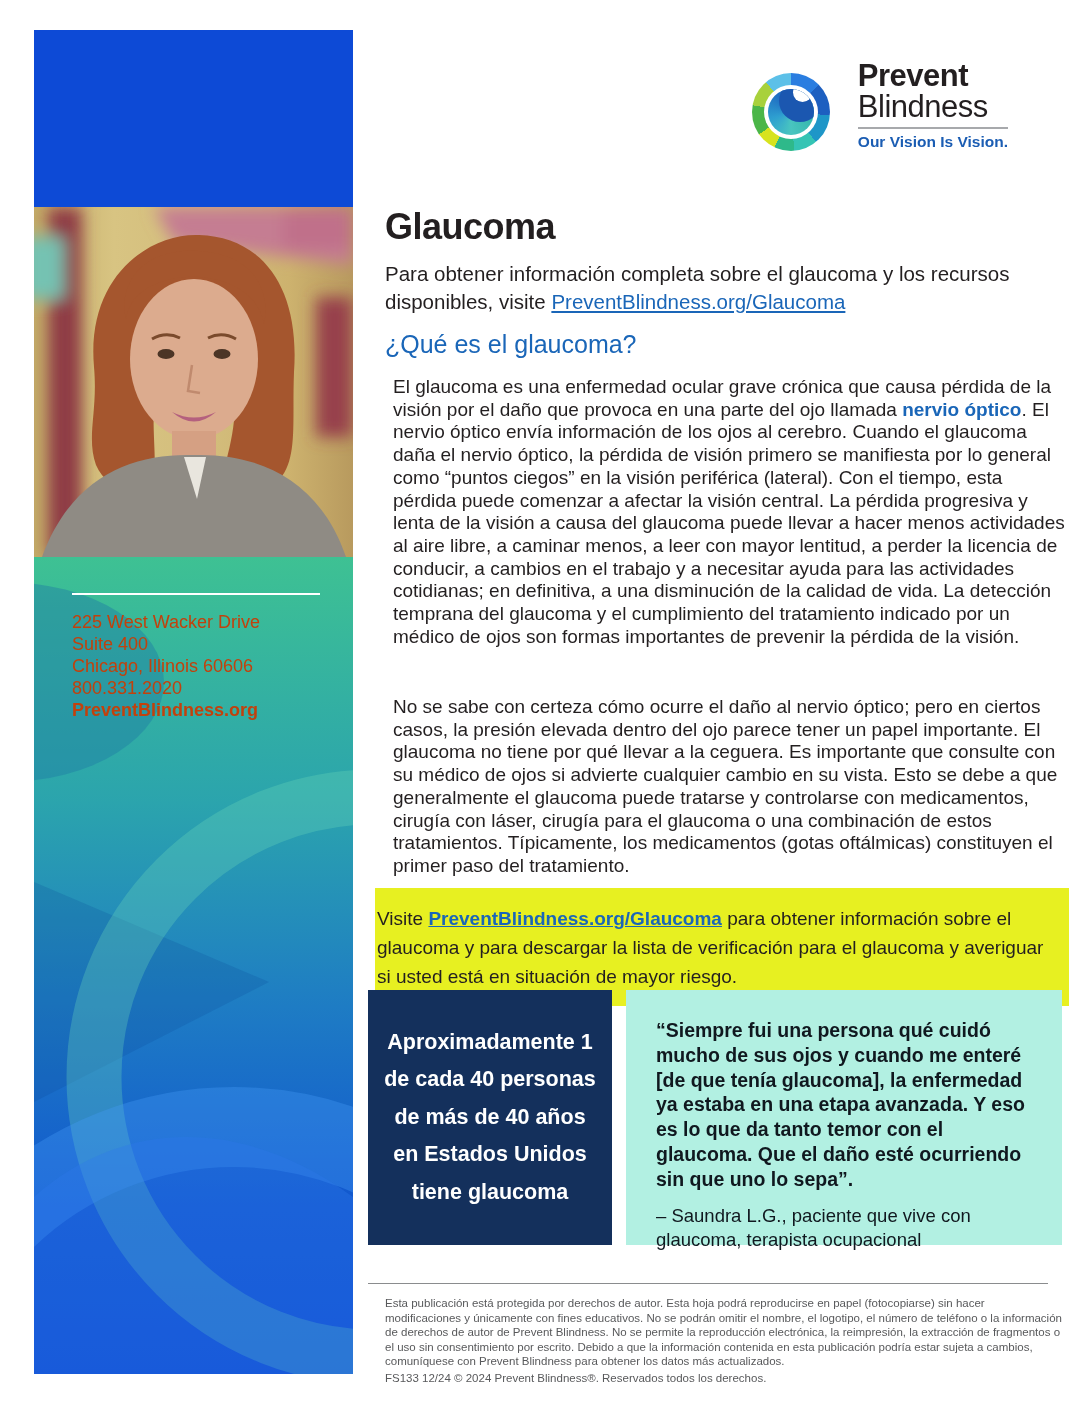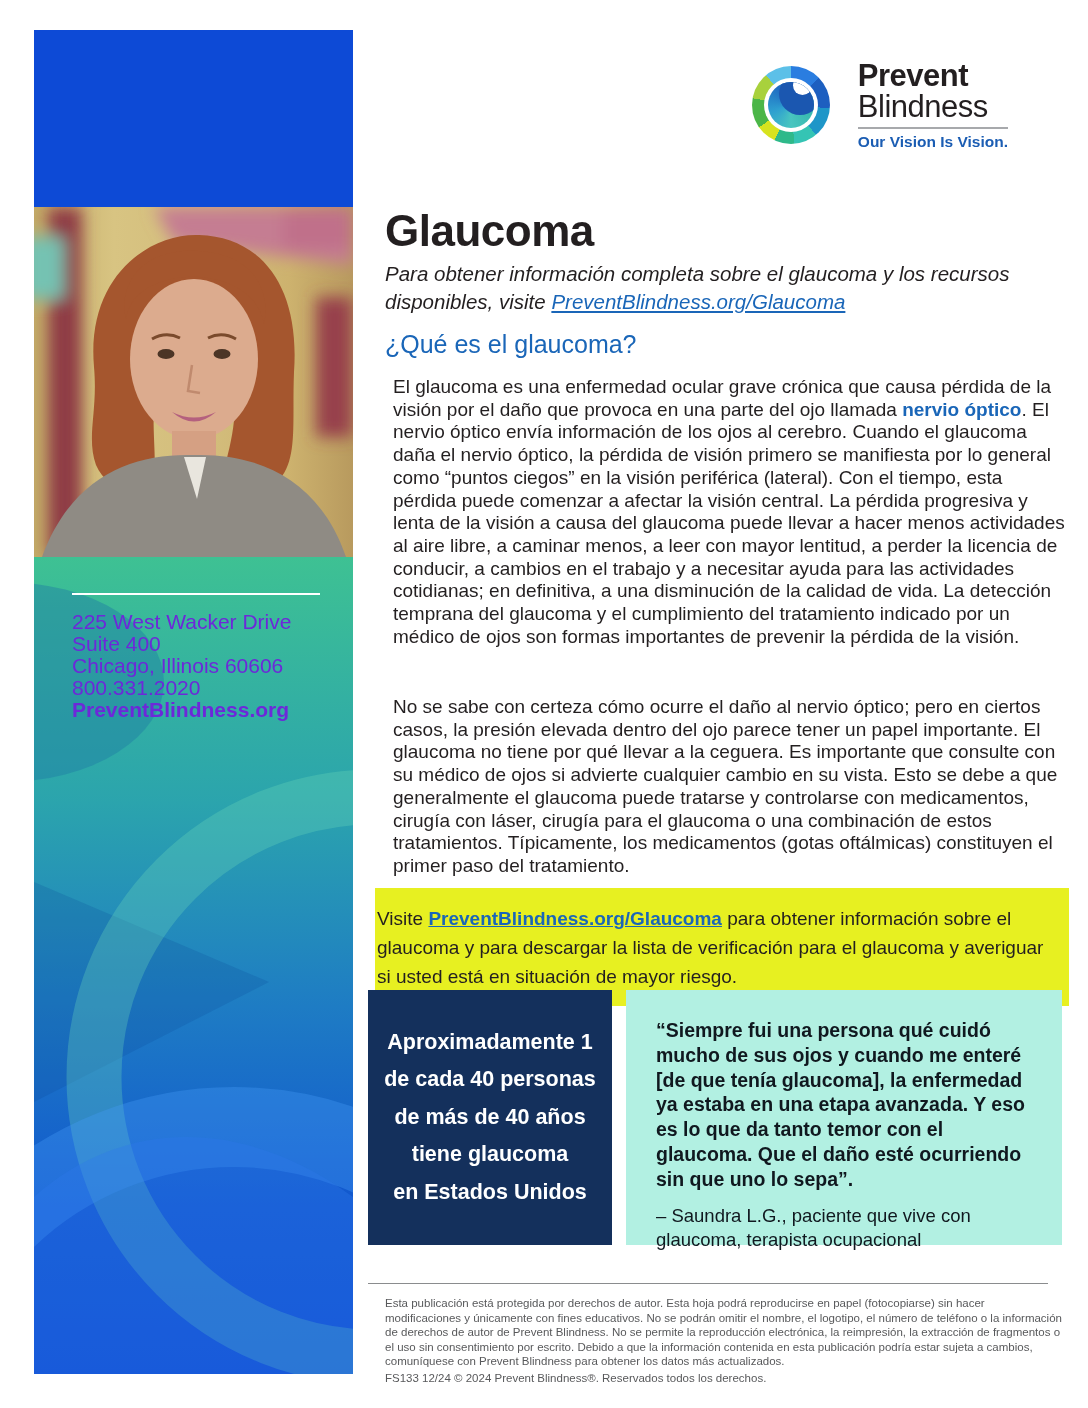--- a/index.html
+++ b/index.html
@@ -6,47 +6,47 @@
   .page{position:relative;width:1088px;height:1408px;background:#fff;overflow:hidden;
         font-family:"Liberation Sans",sans-serif;color:#231f20;}
 
   
   .sidebar{position:absolute;left:34px;top:30px;width:319px;height:1344px;}
   .sidebar-top{height:177px;background:#0d4ad6;}
   .sidebar-photo{height:350px;position:relative;overflow:hidden;}
   .sidebar-photo svg{display:block;}
   .sidebar-gradient{height:817px;position:relative;overflow:hidden;}
   .sidebar-gradient svg{position:absolute;left:0;top:0;}
-  .address{position:absolute;left:38px;top:36px;right:10px;color:#6d28d9;
-           font-size:21px;line-height:22px;z-index:2;}
+  .address{position:absolute;left:38px;top:36px;right:10px;color:#c2410c;
+           font-size:18px;line-height:22px;z-index:2;}
   .address-rule{width:248px;height:2px;background:#fff;margin-bottom:16px;}
   .website{font-weight:700;}
 
   
-  .logo{position:absolute;right:80px;top:58px;display:flex;gap:28px;align-items:center;}
+  .logo{position:absolute;right:80px;top:58px;display:flex;gap:28px;align-items:flex-end;}
   .logo-icon{position:relative;width:78px;height:78px;border-radius:50%;flex:0 0 auto;
     background:conic-gradient(from 0deg,
       #2a7de0 0deg 45deg,#1d5fc0 45deg 95deg,#1e96c8 95deg 140deg,
       #35c4b4 140deg 175deg,#2eb98a 175deg 205deg,#d7e31f 205deg 235deg,
       #4bb648 235deg 280deg,#a8d13c 280deg 320deg,#5cc0e8 320deg 360deg);}
   .logo-icon .white-ring{position:absolute;inset:12px;border-radius:50%;background:#fff;}
   .logo-eye{position:absolute;inset:16px;border-radius:50%;overflow:hidden;
     background:conic-gradient(from 180deg,#49c5c0,#2e9fd0,#1f6cc2,#2791bd,#37b8ae,#49c5c0);}
   .logo-pupil{position:absolute;right:-7px;top:-9px;width:42px;height:42px;border-radius:50%;background:#1b57b0;}
   .logo-glint{position:absolute;right:9px;top:3px;width:19px;height:19px;border-radius:50%;background:#fff;}
   .logo-text{padding-top:2px;}
   .logo-name1{font-size:31px;font-weight:700;line-height:31px;letter-spacing:-0.5px;}
   .logo-name2{font-size:31px;font-weight:400;line-height:32px;letter-spacing:-0.5px;}
   .logo-rule{height:2px;background:#a7a9ac;margin:4px 0 4px 0;}
   .logo-tagline{font-size:15.5px;font-weight:700;color:#1b5db3;}
 
   
   .abs{position:absolute;}
-  .title{left:385px;top:206px;margin:0;font-size:44px;font-weight:700;letter-spacing:-0.5px;color:#231f20;}
-  .intro{left:385px;top:260px;width:650px;margin:0;font-size:20.5px;line-height:28px;font-style:italic;}
+  .title{left:385px;top:206px;margin:0;font-size:36px;font-weight:700;letter-spacing:-0.5px;color:#231f20;}
+  .intro{left:385px;top:260px;width:650px;margin:0;font-size:20.5px;line-height:28px;}
   .heading{left:385px;top:330px;margin:0;font-size:25px;font-weight:400;color:#1a66b8;}
   .bodytext{left:385px;width:677px;margin:8px;font-size:19px;line-height:22.7px;}
   .para1{top:368px;}
   .para2{top:688px;}
   .link{color:#1a66b8;text-decoration:underline;cursor:pointer;}
   .term{color:#1a66b8;font-weight:700;}
 
   
   .callout{left:375px;top:888px;width:694px;box-sizing:border-box;background:#e7f021;
            padding:16px 20px 15px 2px;font-size:19px;line-height:29px;}
@@ -169,22 +169,22 @@
 
     <p class="abs bodytext para2">No se sabe con certeza cómo ocurre el daño al nervio óptico; pero en ciertos casos, la presión elevada dentro del ojo parece tener un papel importante. El glaucoma no tiene por qué llevar a la ceguera. Es importante que consulte con su médico de ojos si advierte cualquier cambio en su vista. Esto se debe a que generalmente el glaucoma puede tratarse y controlarse con medicamentos, cirugía con láser, cirugía para el glaucoma o una combinación de estos tratamientos. Típicamente, los medicamentos (gotas oftálmicas) constituyen el primer paso del tratamiento.</p>
 
     <div class="abs callout"><span>Visite </span><a class="link">PreventBlindness.org/Glaucoma</a><span> para obtener información sobre el glaucoma y para descargar la lista de verificación para el glaucoma y averiguar si usted está en situación de mayor riesgo.</span></div>
 
     <div class="abs boxes">
       <div class="stat-box">
         <div>Aproximadamente 1</div>
         <div>de cada 40 personas</div>
         <div>de más de 40 años</div>
+        <div>en Estados Unidos</div>
         <div>tiene glaucoma</div>
-        <div>en Estados Unidos</div>
       </div>
       <div class="quote-box">
         <p class="quote">“Siempre fui una persona qué cuidó mucho de sus ojos y cuando me enteré [de que tenía glaucoma], la enfermedad ya estaba en una etapa avanzada. Y eso es lo que da tanto temor con el glaucoma. Que el daño esté ocurriendo sin que uno lo sepa”.</p>
         <p class="attribution">– Saundra L.G., paciente que vive con glaucoma, terapista ocupacional</p>
       </div>
     </div>
 
     <div class="abs footer-rule"></div>
     <p class="abs legal">Esta publicación está protegida por derechos de autor. Esta hoja podrá reproducirse en papel (fotocopiarse) sin hacer modificaciones y únicamente con fines educativos. No se podrán omitir el nombre, el logotipo, el número de teléfono o la información de derechos de autor de Prevent Blindness. No se permite la reproducción electrónica, la reimpresión, la extracción de fragmentos o el uso sin consentimiento por escrito. Debido a que la información contenida en esta publicación podría estar sujeta a cambios, comuníquese con Prevent Blindness para obtener los datos más actualizados.</p>
     <p class="abs code">FS133 12/24 © 2024 Prevent Blindness®. Reservados todos los derechos.</p>

